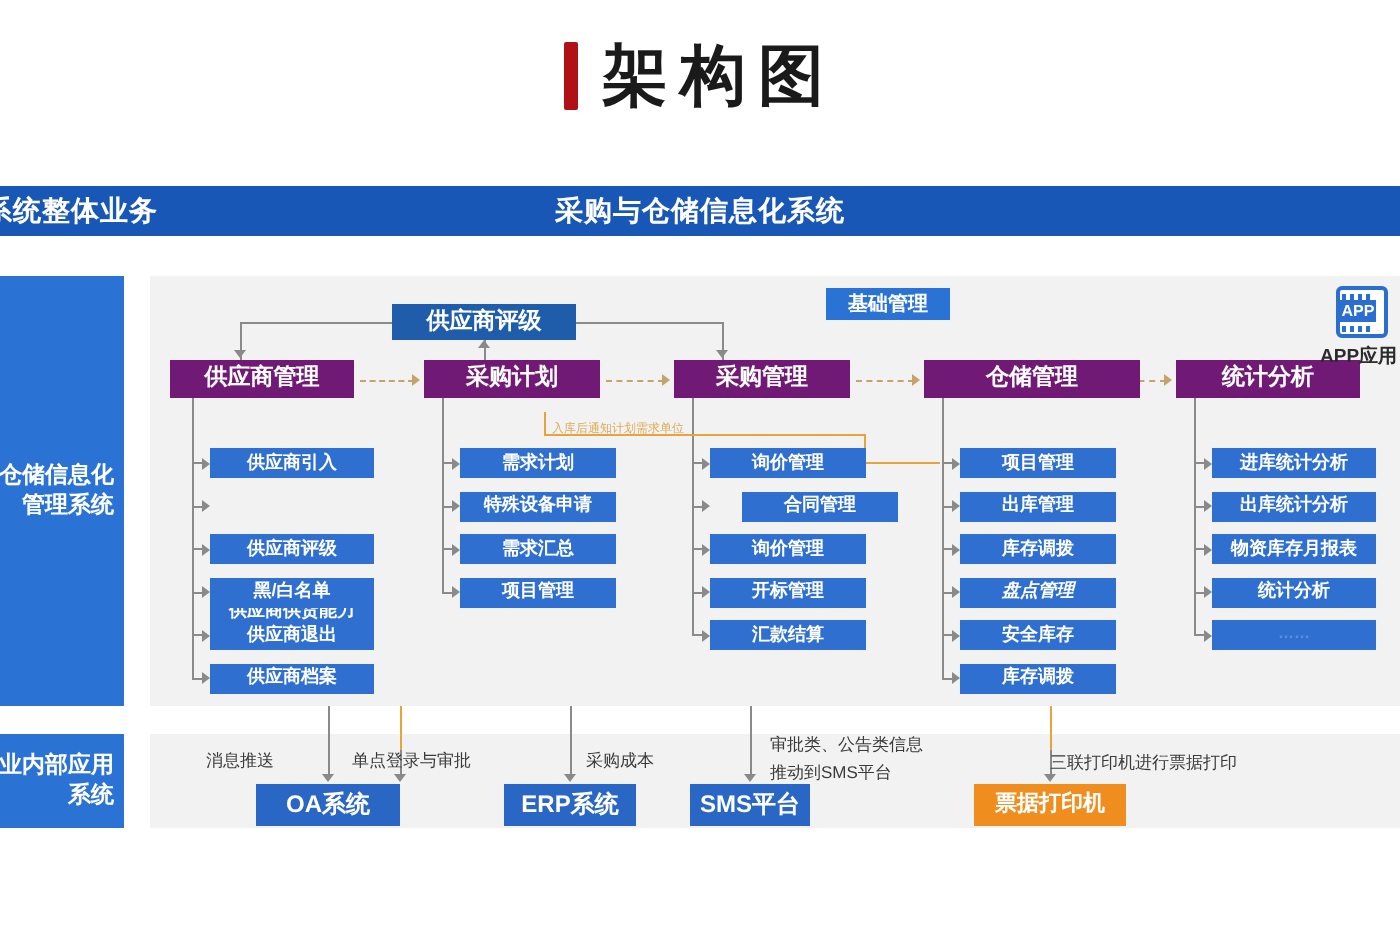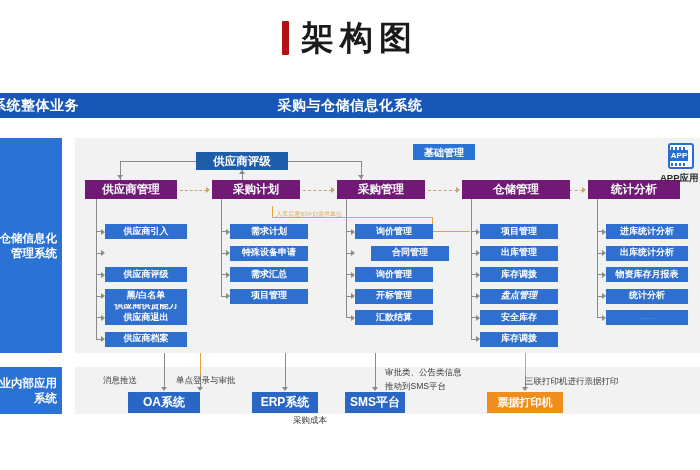--- a/index.html
+++ b/index.html
@@ -224,21 +224,21 @@
       <div class="arrow arrow-r" style="left: 582px; top: 186.5px;;border-left-color:#c7a26b"></div>
       <div class="arrow arrow-d" style="left: 117px; top: 175px;"></div>
       <div class="arrow arrow-d" style="left: 358px; top: 175px;"></div>
       <div class="arrow arrow-u" style="left: 239px; top: 170px;"></div>
       <div class="box box-bottom" style="left: 128px; top: 392px; width: 72px; height: 21px;">OA系统</div>
       <div class="box box-bottom" style="left: 252px; top: 392px; width: 66px; height: 21px;">ERP系统</div>
       <div class="box box-bottom" style="left: 345px; top: 392px; width: 60px; height: 21px;">SMS平台</div>
       <div class="box box-print" style="left: 487px; top: 392px; width: 76px; height: 21px;">票据打印机</div>
       <div class="note" style="left: 103px; top: 375px;">消息推送</div>
       <div class="note" style="left: 176px; top: 375px;">单点登录与审批</div>
-      <div class="note" style="left: 293px; top: 375px; margin-top: 40px;">采购成本</div>
+      <div class="note" style="left: 293px; top: 375px;">采购成本</div>
       <div class="note" style="left: 385px; top: 367px;">审批类、公告类信息</div>
       <div class="note" style="left: 385px; top: 381px;">推动到SMS平台</div>
       <div class="note" style="left: 525px; top: 376px;">三联打印机进行票据打印</div>
       <div class="arrow arrow-d" style="left: 161px; top: 387px;"></div>
       <div class="arrow arrow-d" style="left: 197px; top: 387px;"></div>
       <div class="arrow arrow-d" style="left: 282px; top: 387px;"></div>
       <div class="arrow arrow-d" style="left: 372px; top: 387px;"></div>
       <div class="arrow arrow-d" style="left: 522px; top: 387px;"></div>
     </div>
 

